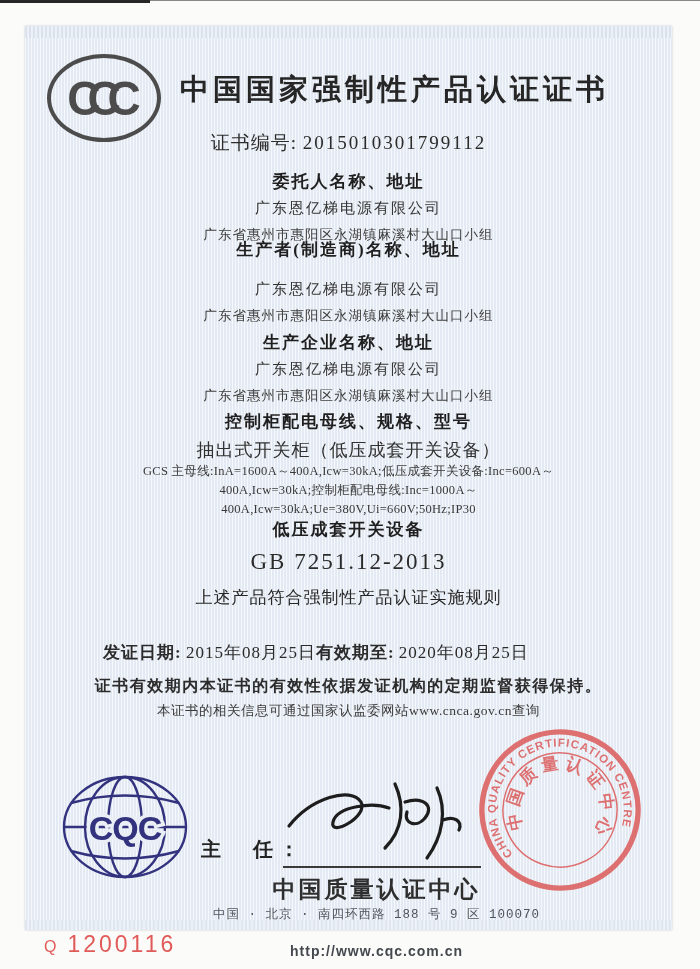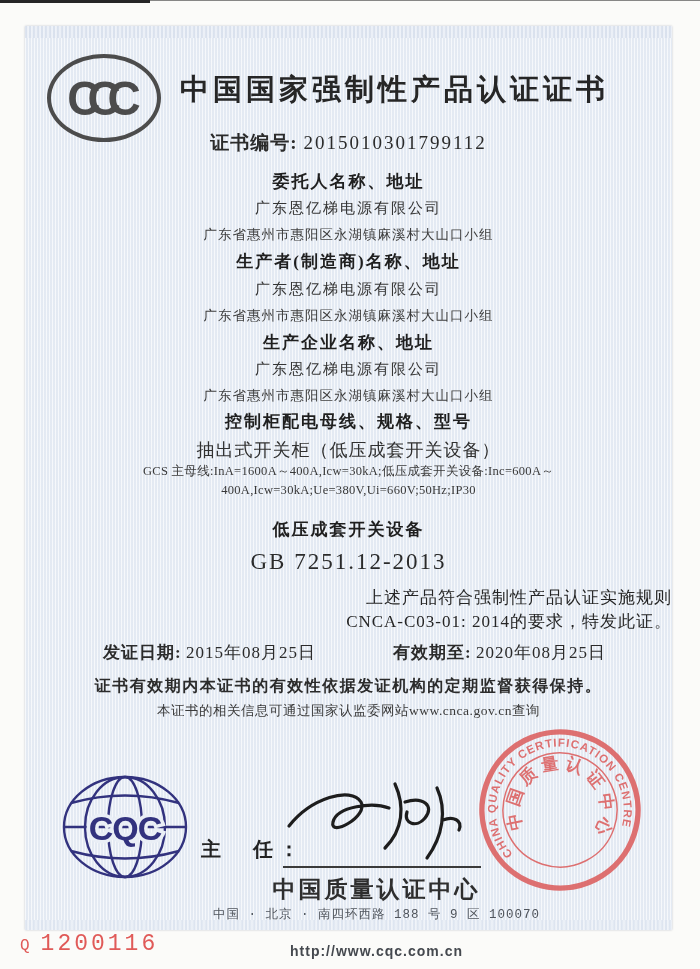--- a/index.html
+++ b/index.html
@@ -44,33 +44,33 @@
     font-weight:bold;font-size:46px;color:#4c4c4c;
     letter-spacing:-13px;padding-right:13px;line-height:1;
     transform:scaleY(1.05);
   }
 
   .title{
     top:44px;left:118px;right:26px;
     font-weight:bold;font-size:29px;letter-spacing:4px;color:#262626;
   }
   .cert-line{top:104px;font-size:19px;letter-spacing:1px;}
-  .cert-line .lbl{font-weight:bold;}
+  .cert-line .lbl{font-weight:normal;}
   .cert-line .num{font-family:"Liberation Serif",serif;letter-spacing:2px;text-align:center;}
 
   .sec-head{font-weight:bold;font-size:17px;letter-spacing:2px;color:#1f1f1f;}
   .company{font-size:15px;letter-spacing:2px;color:#343434;font-family:Liberation Serif, serif;}
   .addr-sm{font-size:13.5px;letter-spacing:1px;color:#3d3d3d;}
   .product{font-size:18px;letter-spacing:1px;color:#303030;}
 
   .spec{top:436px;font-size:12.5px;line-height:19px;letter-spacing:.3px;color:#383838;}
   .gb{top:523px;font-size:23px;letter-spacing:2px;}
-  .rule{font-size:17px;letter-spacing:1px;color:#262626;text-align:right;}
-
-  .dates{top:615px;left:78px;right:66px;display:flex;justify-content:space-between;font-size:17px;}
+  .rule{font-size:17px;letter-spacing:1px;color:#262626;}
+
+  .dates{top:615px;left:78px;right:66px;display:flex;font-size:17px;}
   .dates .lbl{font-weight:bold;letter-spacing:1px;}
   .dates .val{letter-spacing:1px;}
 
   .validity{top:650px;font-weight:bold;font-size:16px;letter-spacing:1.5px;}
   .info-note{top:676px;font-size:13.5px;letter-spacing:.5px;color:#3a3a3a;}
 
   
   .cqc-logo{position:absolute;left:36px;top:748px;width:128px;height:106px;}
 
   .director{position:absolute;left:176px;top:810px;font-weight:bold;font-size:20px;letter-spacing:6px;color:#222;}
@@ -80,22 +80,22 @@
   .org-name{top:848px;left:56px;right:0;font-family:"Liberation Sans","DejaVu Sans",sans-serif;
     font-weight:bold;font-size:23px;letter-spacing:3px;color:#2e2e2e;}
   .org-addr{top:880px;left:56px;right:0;font-family:Liberation Mono, monospace;
     font-size:12.5px;letter-spacing:1px;color:#50555c;}
   .org-url{top:897px;left:56px;right:0;font-family:"Liberation Sans","DejaVu Sans",sans-serif;
     font-weight:bold;font-size:14px;letter-spacing:1px;color:#45494f;margin-top:20px;}
 
   .stamp{position:absolute;left:451px;top:700px;width:168px;height:168px;opacity:.88;}
 
   .serial{
-    position:absolute;left:20px;top:931px;
-    font-family:Liberation Mono, monospace;
+    position:absolute;left:44px;top:931px;
+    font-family:Liberation Sans, sans-serif;
     color:#e05a58;letter-spacing:3px;
   }
   .serial .q{font-size:16px;margin-right:8px;}
   .serial .n{font-size:23px;}
 </style>
 </head>
 <body>
 
 <div class="top-edge"></div>
 <div class="top-edge2"></div>
@@ -109,41 +109,41 @@
   <div class="abs title">中国国家强制性产品认证证书</div>
   <div class="abs cert-line">
     <span class="lbl">证书编号:</span>
     <span class="num">2015010301799112</span>
   </div>
 
   <div class="abs sec-head" style="top:144px">委托人名称、地址</div>
   <div class="abs company" style="top:173px">广东恩亿梯电源有限公司</div>
   <div class="abs addr-sm" style="top:200px">广东省惠州市惠阳区永湖镇麻溪村大山口小组</div>
 
-  <div class="abs sec-head" style="top:224px">生产者(制造商)名称、地址</div>
+  <div class="abs sec-head" style="top:212px">生产者(制造商)名称、地址</div>
   <div class="abs company" style="top:254px">广东恩亿梯电源有限公司</div>
   <div class="abs addr-sm" style="top:281px">广东省惠州市惠阳区永湖镇麻溪村大山口小组</div>
 
   <div class="abs sec-head" style="top:305px">生产企业名称、地址</div>
   <div class="abs company" style="top:334px">广东恩亿梯电源有限公司</div>
   <div class="abs addr-sm" style="top:361px">广东省惠州市惠阳区永湖镇麻溪村大山口小组</div>
 
   <div class="abs sec-head" style="top:384px">控制柜配电母线、规格、型号</div>
   <div class="abs product" style="top:412px">抽出式开关柜（低压成套开关设备）</div>
 
   <div class="abs spec">
     <div>GCS 主母线:InA=1600A～400A,Icw=30kA;低压成套开关设备:Inc=600A～</div>
+    <div>400A,Icw=30kA;控制柜配电母线:Inc=1000A～</div>
     <div>400A,Icw=30kA;Ue=380V,Ui=660V;50Hz;IP30</div>
   </div>
 
   <div class="abs sec-head" style="top:492px">低压成套开关设备</div>
   <div class="abs gb">GB 7251.12-2013</div>
 
   <div class="abs rule" style="top:560px">上述产品符合强制性产品认证实施规则</div>
-  <div class="abs rule" style="top:584px">CNCA-C03-01: 2014的要求，特发此证。</div>
 
   <div class="dates" style="position:absolute">
     <div>
       <span class="lbl">发证日期:</span>
       <span class="val">2015年08月25日</span>
     </div>
     <div>
       <span class="lbl">有效期至:</span>
       <span class="val">2020年08月25日</span>
     </div>

